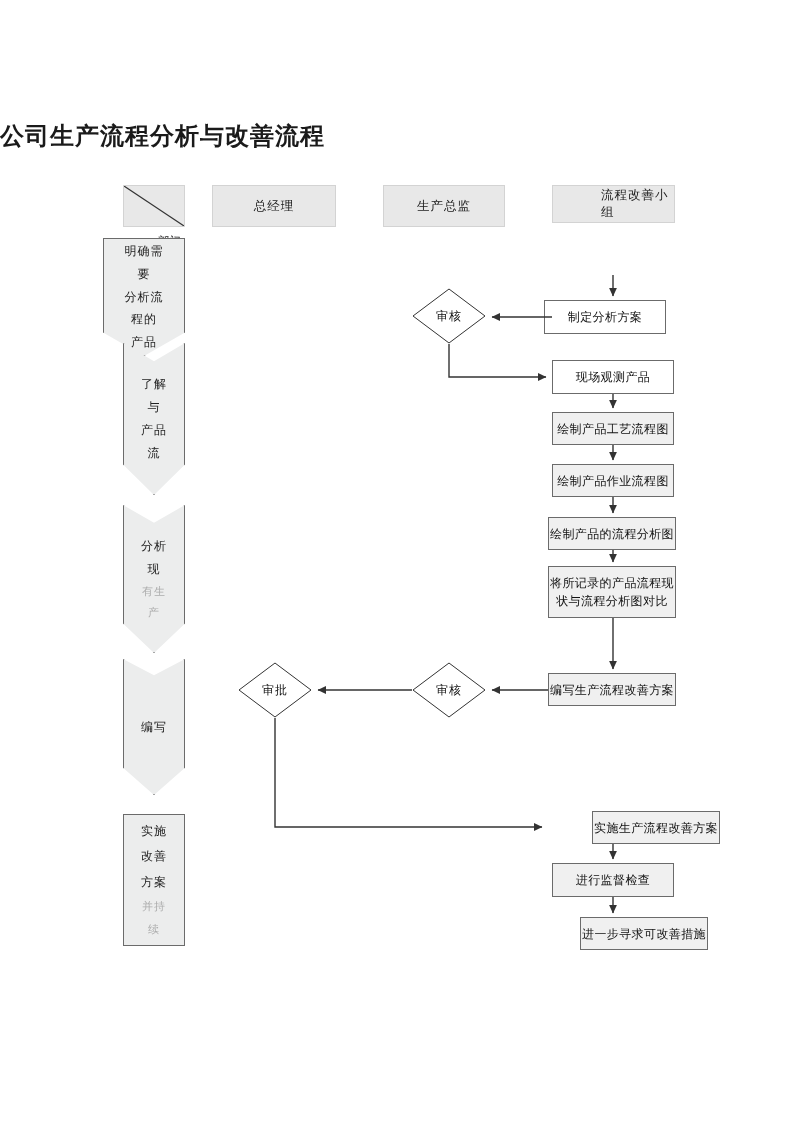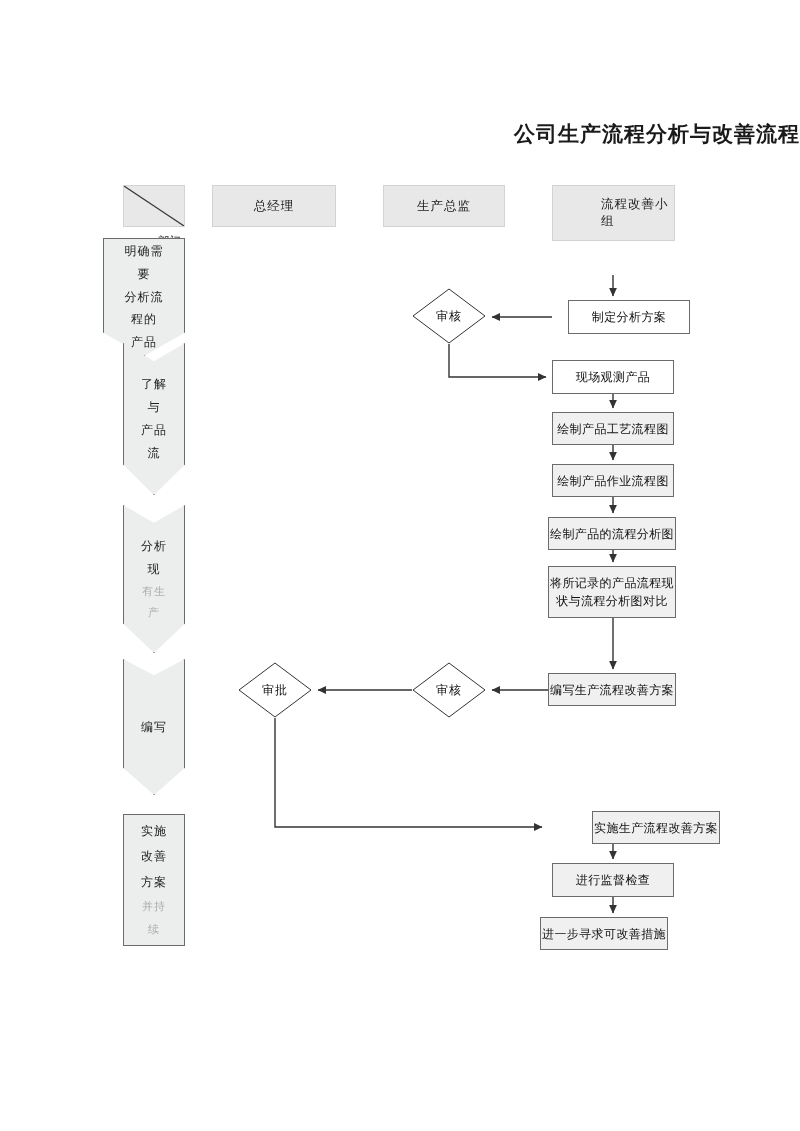--- a/index.html
+++ b/index.html
@@ -17,22 +17,22 @@
     height: 1131px;
     background: #ffffff;
     overflow: hidden;
   }
   
   #chart-title {
     position: absolute;
     left: 0;
     top: 120px;
     width: 800px;
-    text-align: right;
-    font-size: 21px;
+    text-align: left;
+    font-size: 24px;
     font-weight: bold;
     letter-spacing: 1px;
     font-family: "Liberation Sans", "DejaVu Sans", sans-serif;
     color: #1a1a1a;
   }
   
   .hdr {
     position: absolute;
     background: #e8e8e8;
     border: 1px solid #d3d3d3;
@@ -153,21 +153,21 @@
   </div>
 
   <div class="hdr" style="left:212px; top:185px; width:124px; height:42px;">
     <span>总经理</span>
   </div>
 
   <div class="hdr" style="left:383px; top:185px; width:122px; height:42px;">
     <span>生产总监</span>
   </div>
 
-  <div class="hdr" style="left:552px; top:185px; width:123px; height:56px;padding-left:48px;">
+  <div class="hdr" style="left:552px; top:185px; width:123px; height:38px;padding-left:48px;">
     <span>流程改善小组</span>
   </div>
 
   <div class="node chev flat-top" style="left:103px; top:238px; width:82px; height:118px;">
     <div class="chev-inner">
       <span>明确需要</span><br>
       <span>分析流程的</span><br>
       <span>产品</span>
     </div>
   </div>
@@ -195,21 +195,21 @@
   <div class="node chev plain" style="left:123px; top:806px; width:62px; height:132px; line-height:2.1;">
     <div class="chev-inner">
       <span>实施</span><br>
       <span>改善</span><br>
       <span>方案</span>
       <span class="clip-line">并持续</span>
     </div>
   </div>
 
 
-  <div class="node pbox white" style="left:568px; top:300px; width:122px; height:34px;">
+  <div class="node pbox white" style="left:544px; top:300px; width:122px; height:34px;">
     <span>制定分析方案</span>
   </div>
 
   <div class="node pbox white" style="left:552px; top:360px; width:122px; height:34px;text-align:right;">
     <span>现场观测产品</span>
   </div>
 
   <div class="node pbox" style="left:552px; top:412px; width:122px; height:33px;">
     <span>绘制产品工艺流程图</span>
   </div>
@@ -234,21 +234,21 @@
   </div>
 
   <div class="node pbox" style="left:548px; top:811px; width:128px; height:33px;margin-left:44px;">
     <span>实施生产流程改善方案</span>
   </div>
 
   <div class="node pbox" style="left:552px; top:863px; width:122px; height:34px;">
     <span>进行监督检查</span>
   </div>
 
-  <div class="node pbox" style="left:540px; top:917px; width:128px; height:33px;">
+  <div class="node pbox" style="left:580px; top:917px; width:128px; height:33px;">
     <span>进一步寻求可改善措施</span>
   </div>
 
   <div class="diamond" style="left:412px; top:288px; width:74px; height:56px;">
     <svg width="74" height="56" viewBox="0 0 74 56">
       <polygon points="37,1 73,28 37,55 1,28" fill="#ffffff" stroke="#333333" stroke-width="1"></polygon>
     </svg>
     <span class="dlabel">审核</span>
   </div>
 

